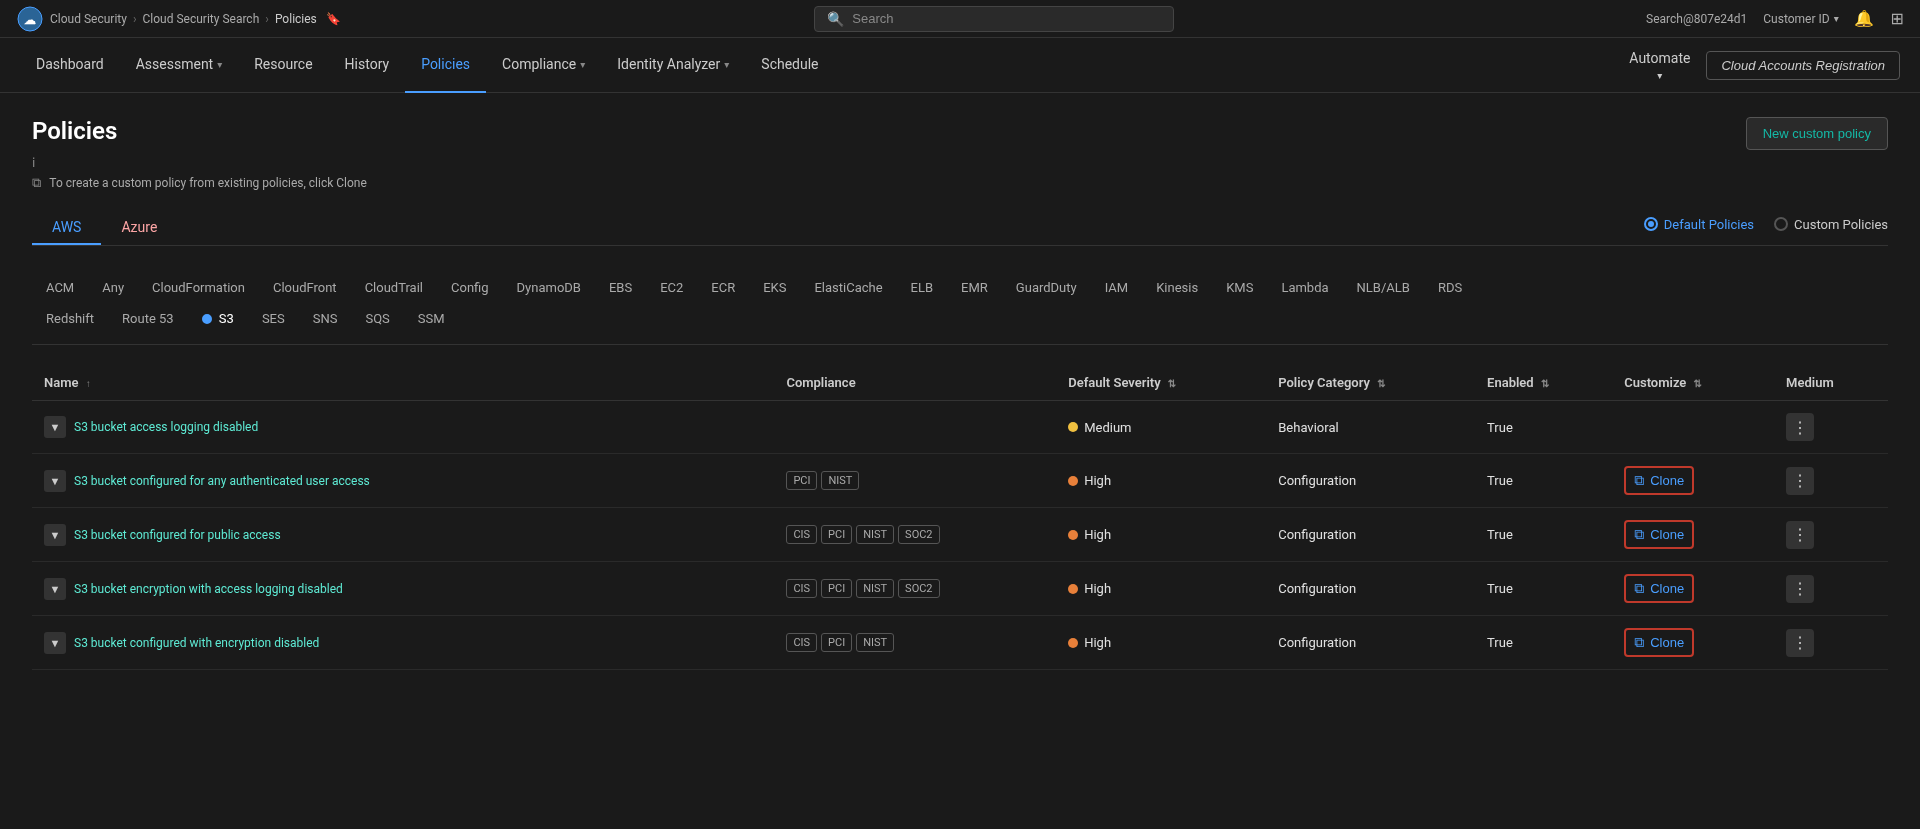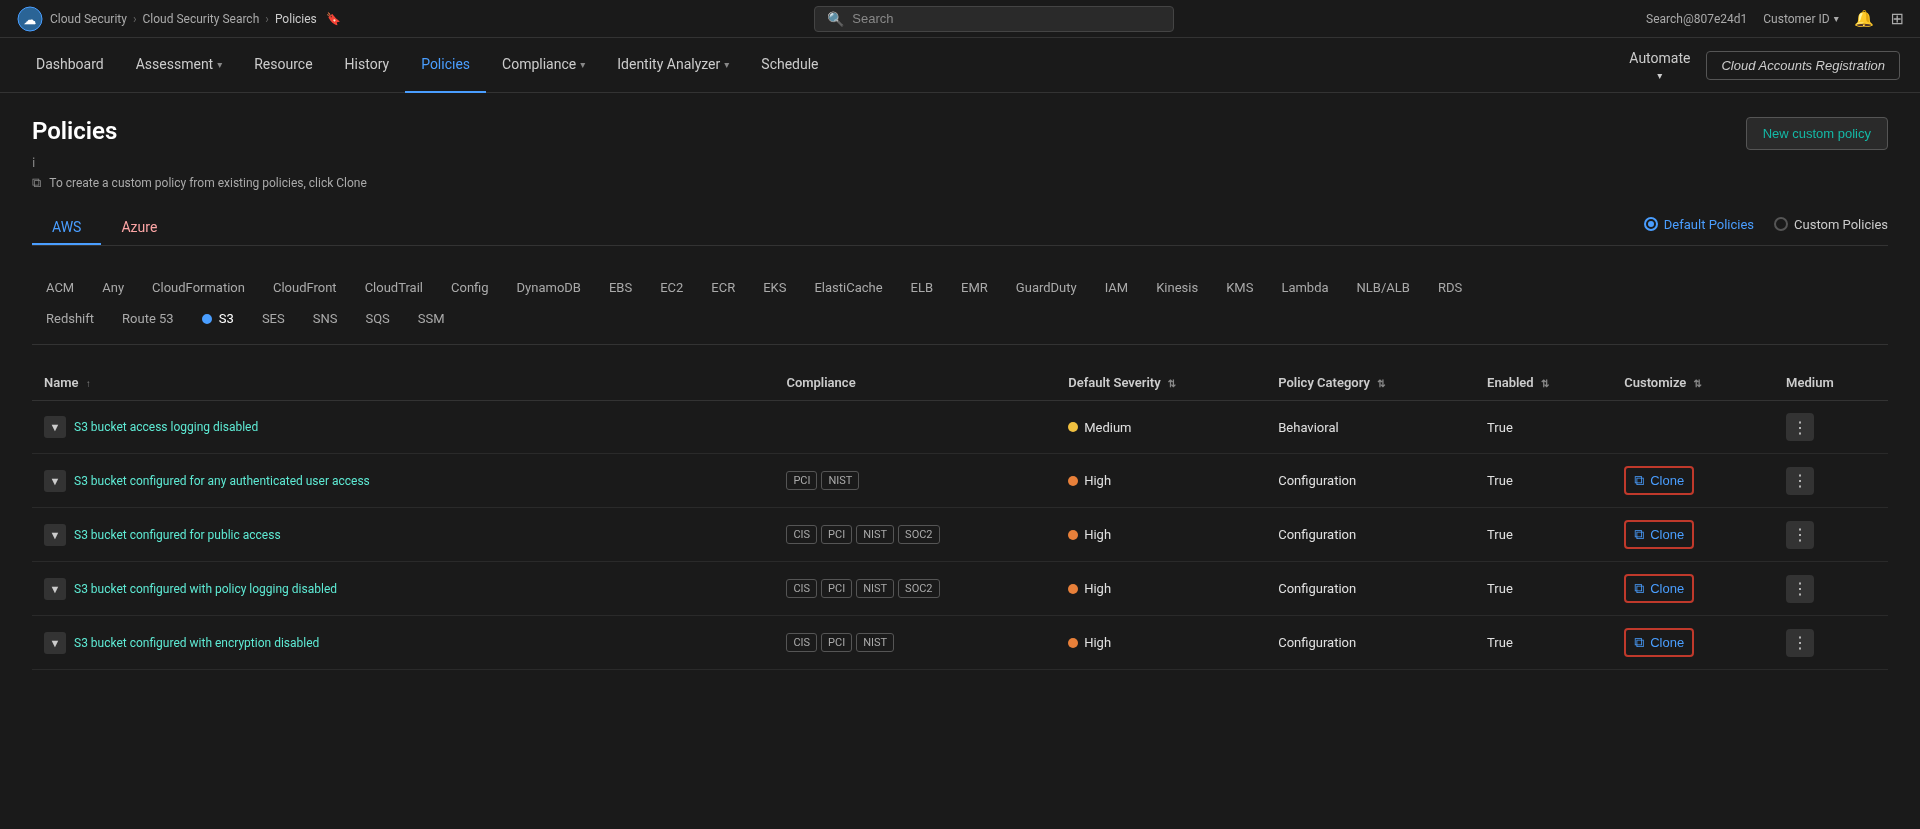--- a/index.html
+++ b/index.html
@@ -649,21 +649,21 @@
       </div>
     </td>
           <td>
     <button class="actions-btn">⋮</button>
   </td>
         </tr>
         <tr class="table-row">
           <td>
     <div class="name-cell">
       <button class="row-expand-btn">▼</button>
-      <a href="#" class="policy-name-link">S3 bucket configured with policy logging disabled</a>
+      <a href="#" class="policy-name-link">S3 bucket encryption with access logging disabled</a>
     </div>
   </td>
           <td>
             <div class="compliance-badges">
               <span class="badge">CIS</span>
               <span class="badge">PCI</span>
               <span class="badge">NIST</span>
               <span class="badge">SOC2</span>
             </div>
           </td>

